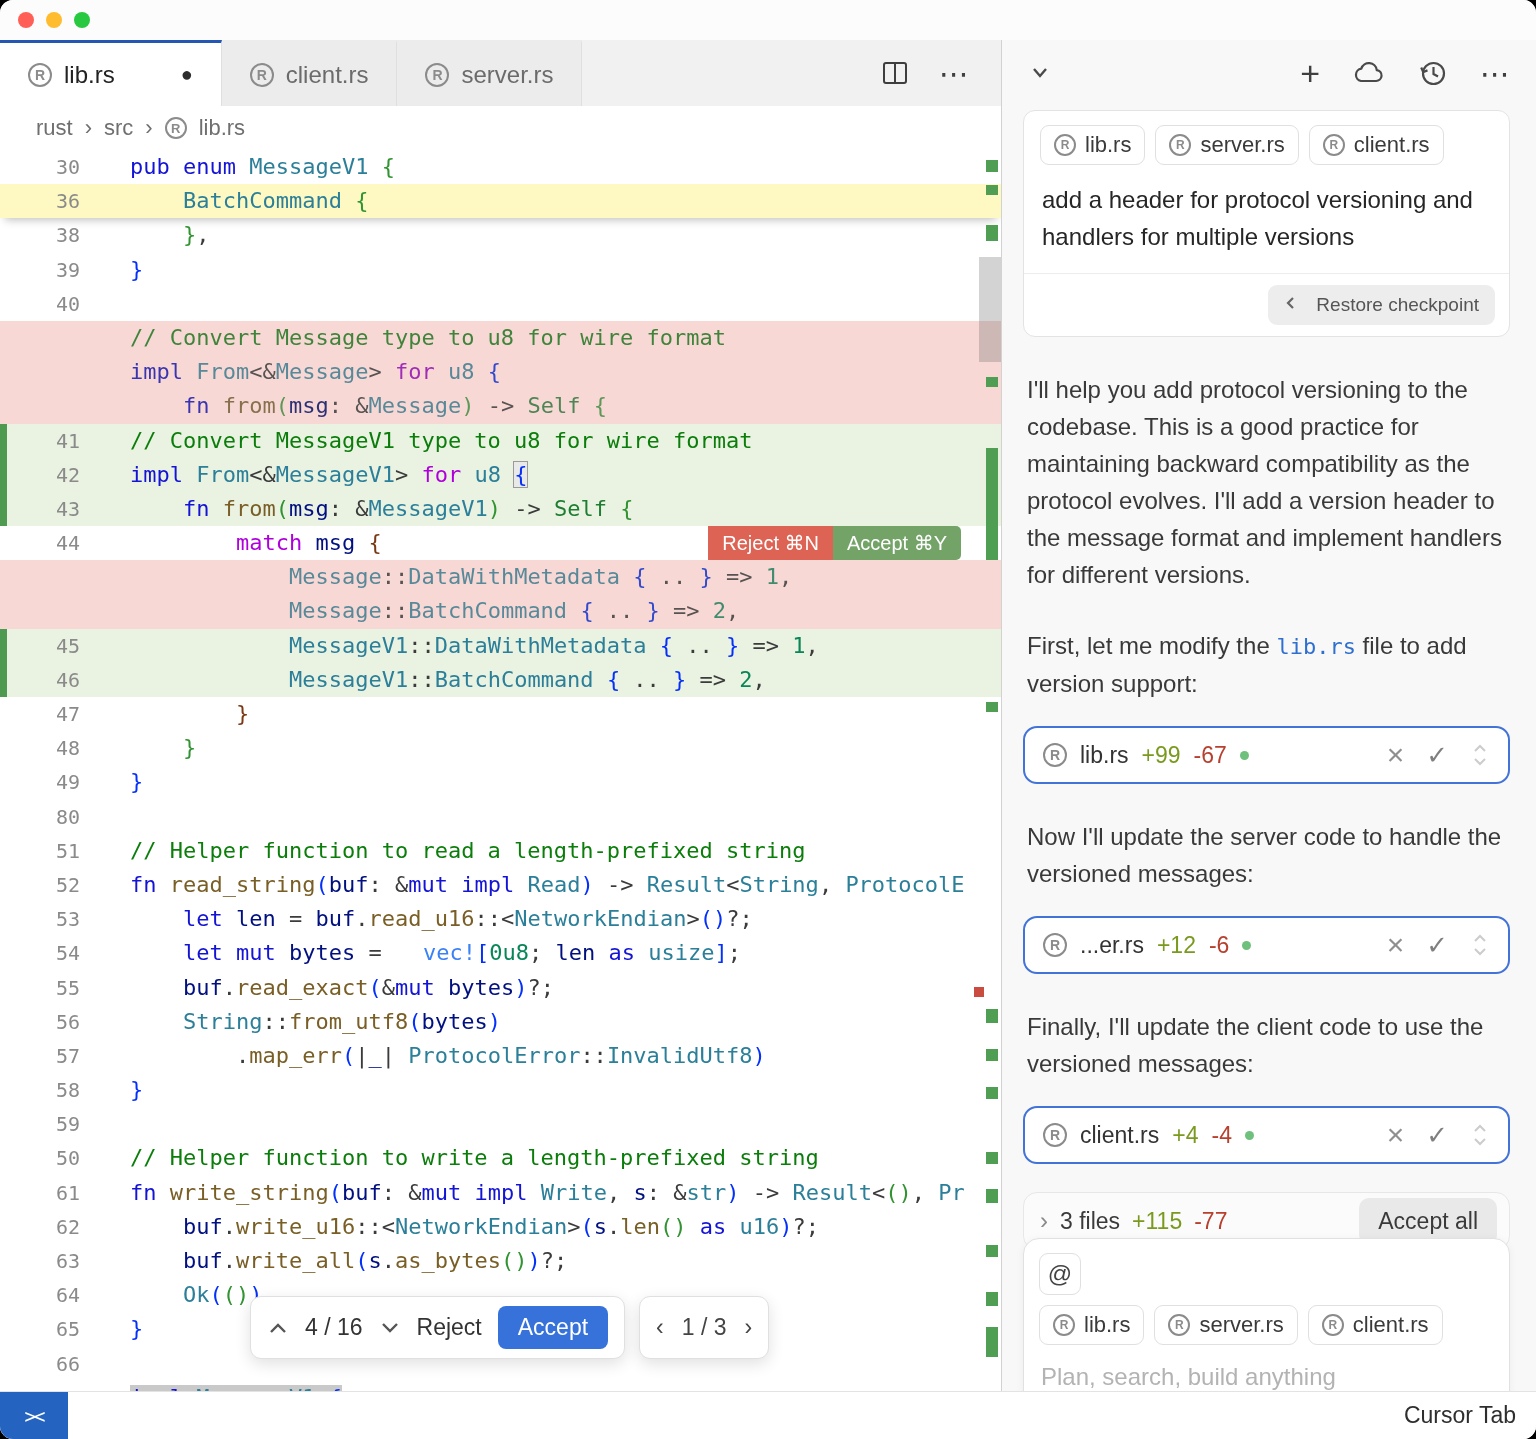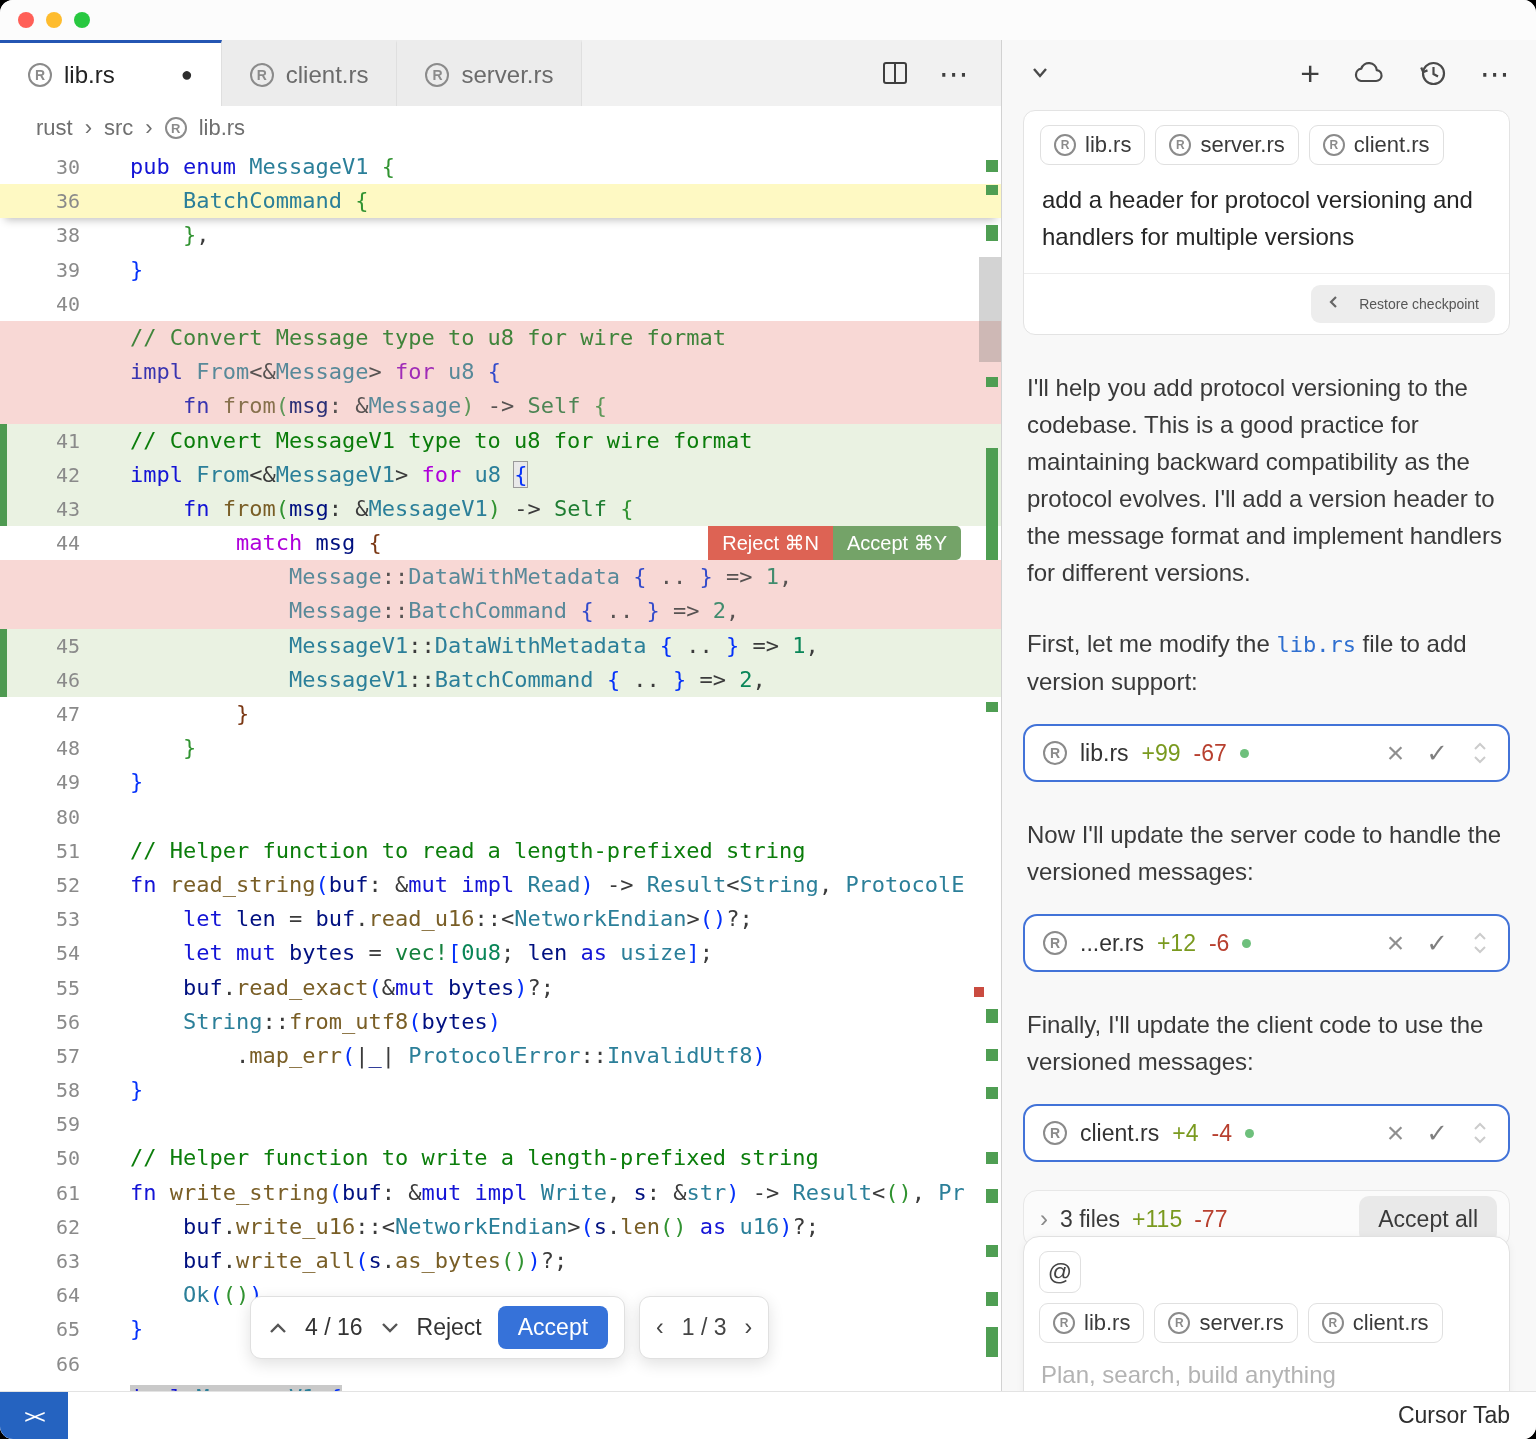--- a/index.html
+++ b/index.html
@@ -37,21 +37,21 @@
   .crow .code{padding-left:50px;flex:1;overflow:hidden;}
   .crow.del{background:#f8d8d5;}
   .crow.del .code{filter:grayscale(.25) opacity(.85);}
   .crow.ins{background:#eaf2e2;}
   .crow.ins::before{content:"";position:absolute;left:0;top:0;bottom:0;width:7px;background:#4e9a51;}
   .crow.shadow{z-index:3;box-shadow:0 7px 8px -5px rgba(0,0,0,.25);background:#fef9c3;}
   .crow.sel .code span{background:#c9c9c9;}
   .tk-kw{color:#1414d6;}.tk-ct{color:#af00db;}.tk-ty{color:#2b7f99;}.tk-fn{color:#795e26;}
   .tk-vr{color:#001080;}.tk-cm{color:#0b7d0b;}.tk-nm{color:#098658;}.tk-pl{color:#3b3b3b;}
   .tk-b1{color:#0431fa;}.tk-b2{color:#319331;}.tk-b3{color:#7b3814;}.tk-sf{color:#1e7d32;}
-  .tk-mc{color:#15803d;}
+  .tk-mc{color:#3b82f6;margin-left:28px;}
   .tk-bx{outline:1px solid #9a9a9a;background:#e9e9e9;}
 
   .inline-actions{position:absolute;right:40px;top:0;display:flex;border-radius:5px;overflow:hidden;
     font-family:"Liberation Sans",sans-serif;font-size:20px;line-height:1;z-index:4;}
   .seg{padding:7px 14px;color:#fff;}
   .seg.rej{background:#dd6354;margin-left:8px;}
   .seg.acc{background:#74a368;}
 
   
   .ruler{position:absolute;top:0;right:0;width:22px;height:100%;z-index:5;}
@@ -73,21 +73,21 @@
   .hmore{font-size:30px;color:#3f3f3f;letter-spacing:2px;}
 
   .chat-scroll{flex:1;padding:4px 26px 16px 21px;display:flex;flex-direction:column;overflow:hidden;}
   .ucard{background:#fff;border:1px solid #e3e3e3;border-radius:12px;padding:14px 16px 0;flex:none;}
   .chips{display:flex;gap:10px;flex-wrap:wrap;}
   .chip{display:inline-flex;align-items:center;gap:9px;background:#fff;border:1px solid #e0e0e0;
     border-radius:9px;padding:6px 13px;font-size:22px;color:#3a3a3a;}
   .chip .rust-icon{width:22px;height:22px;font-size:12px;}
   .ucard-text{font-size:24px;color:#262626;line-height:37px;margin:16px 2px 18px;}
   .ucard-footer{border-top:1px solid #ececec;margin:0 -16px;padding:11px 14px;display:flex;justify-content:flex-end;}
-  .restore-btn{background:#ededed;border:none;border-radius:9px;padding:9px 16px;font-size:14px;color:#555;
+  .restore-btn{background:#ededed;border:none;border-radius:9px;padding:9px 16px;font-size:19px;color:#555;
     display:inline-flex;align-items:center;gap:10px;font-family:inherit;}
 
   .ai-p{font-size:24px;line-height:37px;color:#393939;margin:34px 4px 0;}
   .inline-code{font-family:"DejaVu Sans Mono",monospace;font-size:22px;color:#2f6fd0;}
 
   .fcard{height:58px;flex:none;background:#fff;border:2px solid #4273d8;border-radius:14px;display:flex;
     align-items:center;gap:13px;padding:0 18px;margin-top:24px;font-size:23px;box-sizing:border-box;}
   .fname{color:#333;}
   .plus{color:#7a9a1f;}
   .minus{color:#b8402f;}
@@ -108,21 +108,21 @@
     font-size:24px;color:#444;box-sizing:border-box;}
   .iph-input{border:none;outline:none;width:100%;font-size:24px;color:#444;margin:18px 2px 24px;padding:0;
     font-family:"Liberation Sans","DejaVu Sans",sans-serif;background:transparent;}
   .iph-input::placeholder{color:#b3b3b3;}
 
   
   .statusbar{position:absolute;left:0;right:0;bottom:0;height:47px;background:#fff;border-top:1px solid #e3e3e3;
     display:flex;align-items:center;z-index:10;}
   .remote{width:68px;height:100%;background:#2563c0;color:#fff;display:grid;place-items:center;
     font-size:19px;font-family:"DejaVu Sans Mono",monospace;letter-spacing:-2px;}
-  .status-right{margin-left:auto;padding-right:26px;font-size:23px;color:#2e2e2e;}
+  .status-right{margin-left:auto;padding-right:20px;font-size:23px;color:#2e2e2e;}
 
   svg{display:block;}
 </style>
 </head>
 <body>
 
 <div class="window">
 
   <div class="titlebar">
     <span class="tl" style="background:#ff5f57"></span>

